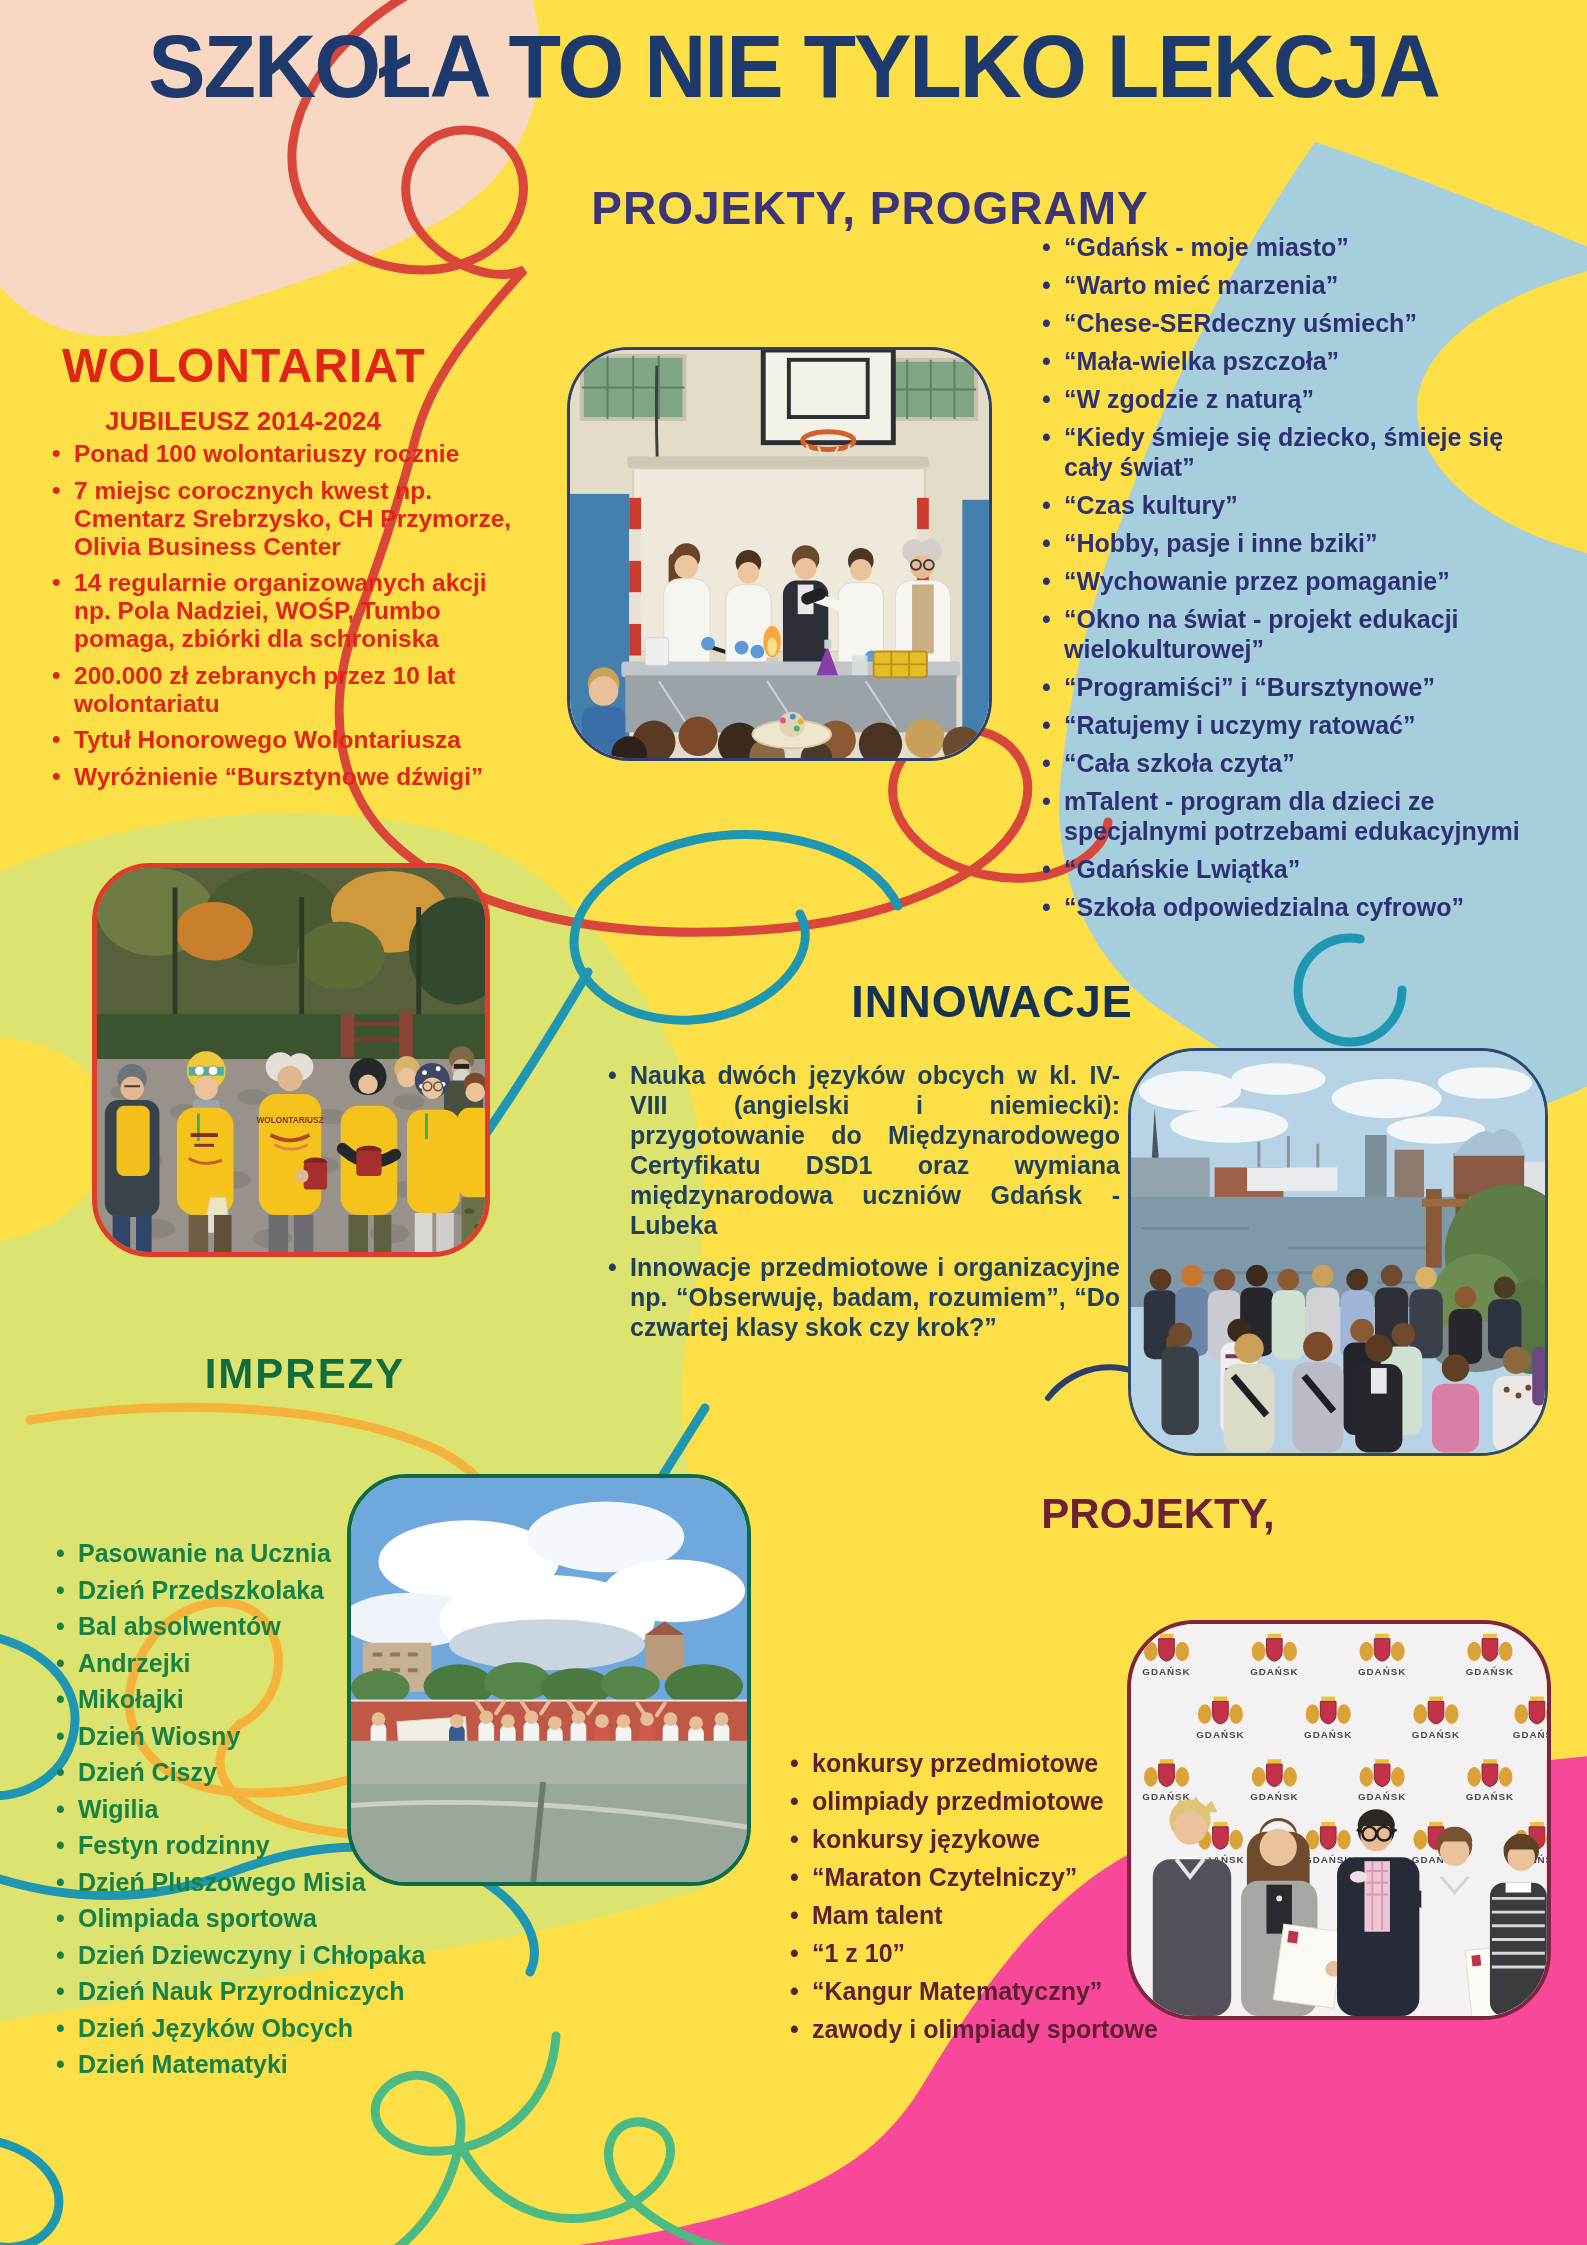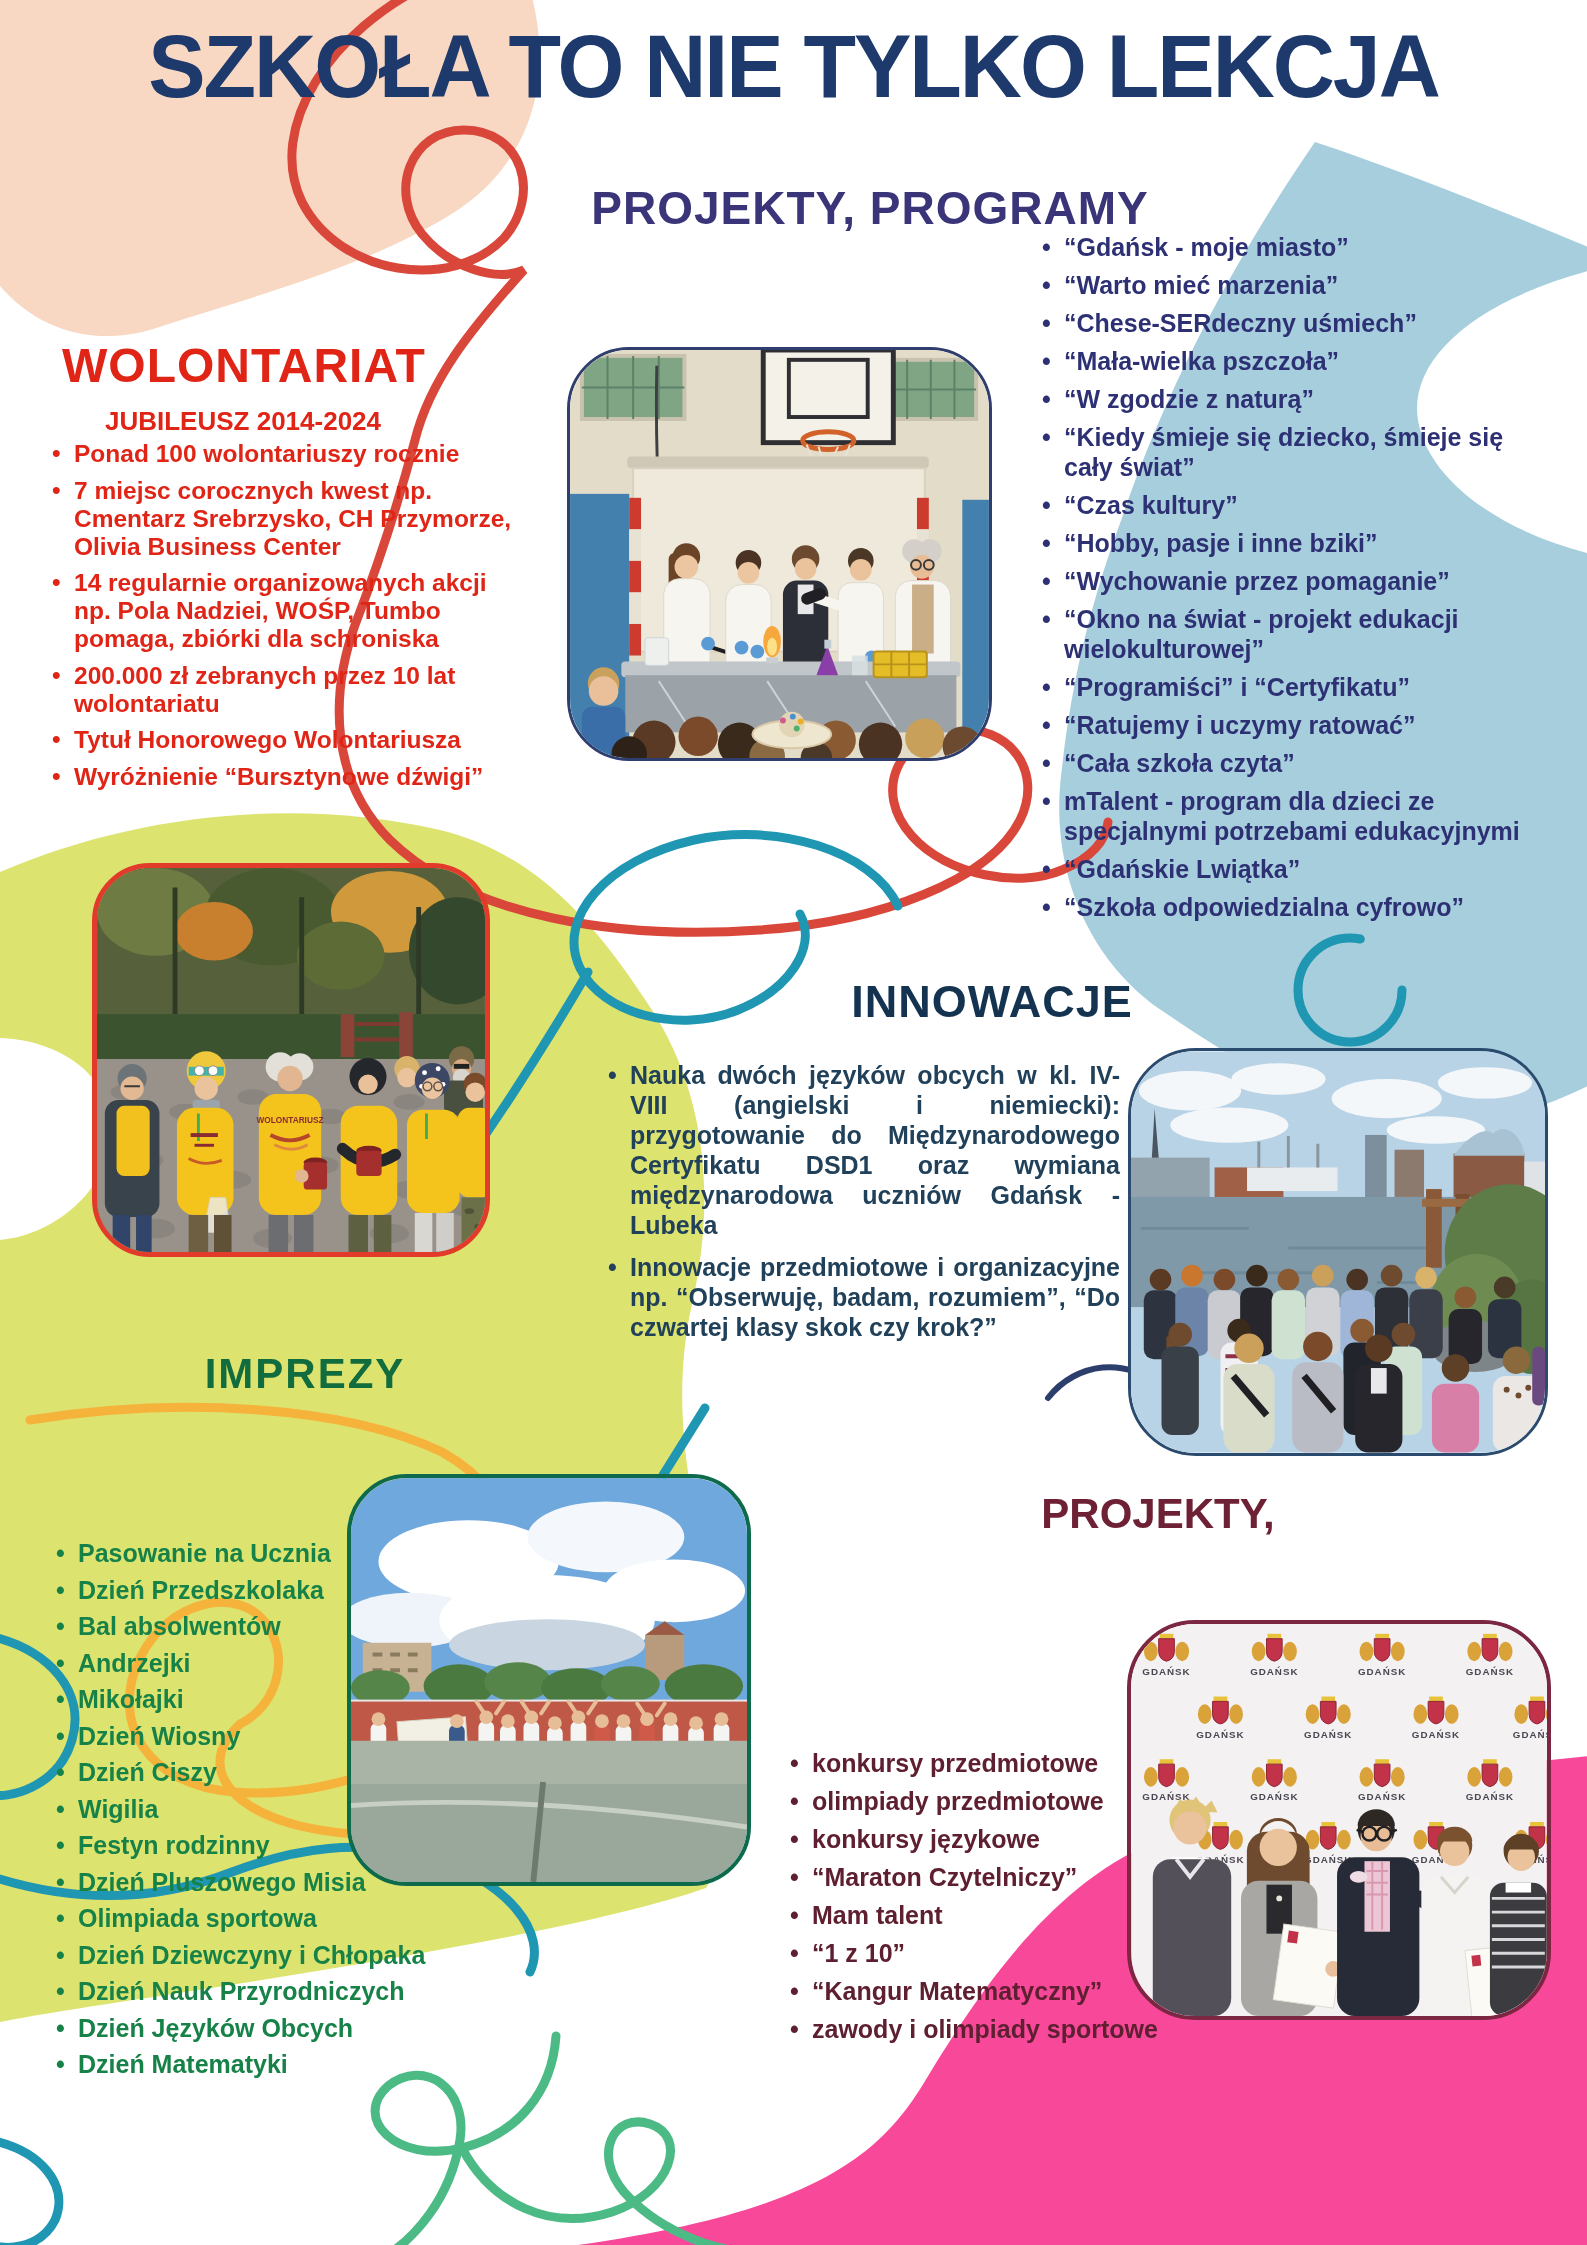--- a/index.html
+++ b/index.html
@@ -1,18 +1,18 @@
 <!DOCTYPE html>
 <html><head>
 <meta charset="utf-8">
 <style>
   html,body{margin:0;padding:0;background:#888;}
   .poster{
     position:relative;width:1587px;height:2245px;overflow:hidden;
-    background:#ffffff;
+    background:#fde047;
     font-family:"Liberation Sans","DejaVu Sans",sans-serif;
   }
   .bg{position:absolute;left:0;top:0;z-index:0;}
   .layer{position:absolute;z-index:2;}
   .title{
     position:absolute;z-index:2;left:40px;top:18px;width:1507px;margin:0;
     text-align:center;font-size:86px;line-height:1.12;font-weight:900;
     letter-spacing:-2px;color:#1e3a6d;transform:scaleY(1.04);
   }
   h2{margin:0;font-weight:900;}
@@ -78,21 +78,21 @@
       <li>“Gdańsk - moje miasto”</li>
       <li>“Warto mieć marzenia”</li>
       <li>“Chese-SERdeczny uśmiech”</li>
       <li>“Mała-wielka pszczoła”</li>
       <li>“W zgodzie z naturą”</li>
       <li>“Kiedy śmieje się dziecko, śmieje się cały świat”</li>
       <li>“Czas kultury”</li>
       <li>“Hobby, pasje i inne bziki”</li>
       <li>“Wychowanie przez pomaganie”</li>
       <li>“Okno na świat - projekt edukacji wielokulturowej”</li>
-      <li>“Programiści” i “Certyfikatu”</li>
+      <li>“Programiści” i “Bursztynowe”</li>
       <li>“Ratujemy i uczymy ratować”</li>
       <li>“Cała szkoła czyta”</li>
       <li>mTalent - program dla dzieci ze specjalnymi potrzebami edukacyjnymi</li>
       <li>“Gdańskie Lwiątka”</li>
       <li>“Szkoła odpowiedzialna cyfrowo”</li>
     </ul>
 
   <h2 class="layer wol-h">WOLONTARIAT</h2>
   <div class="layer wol-sub">JUBILEUSZ 2014-2024</div>
   <ul class="blist wol">

